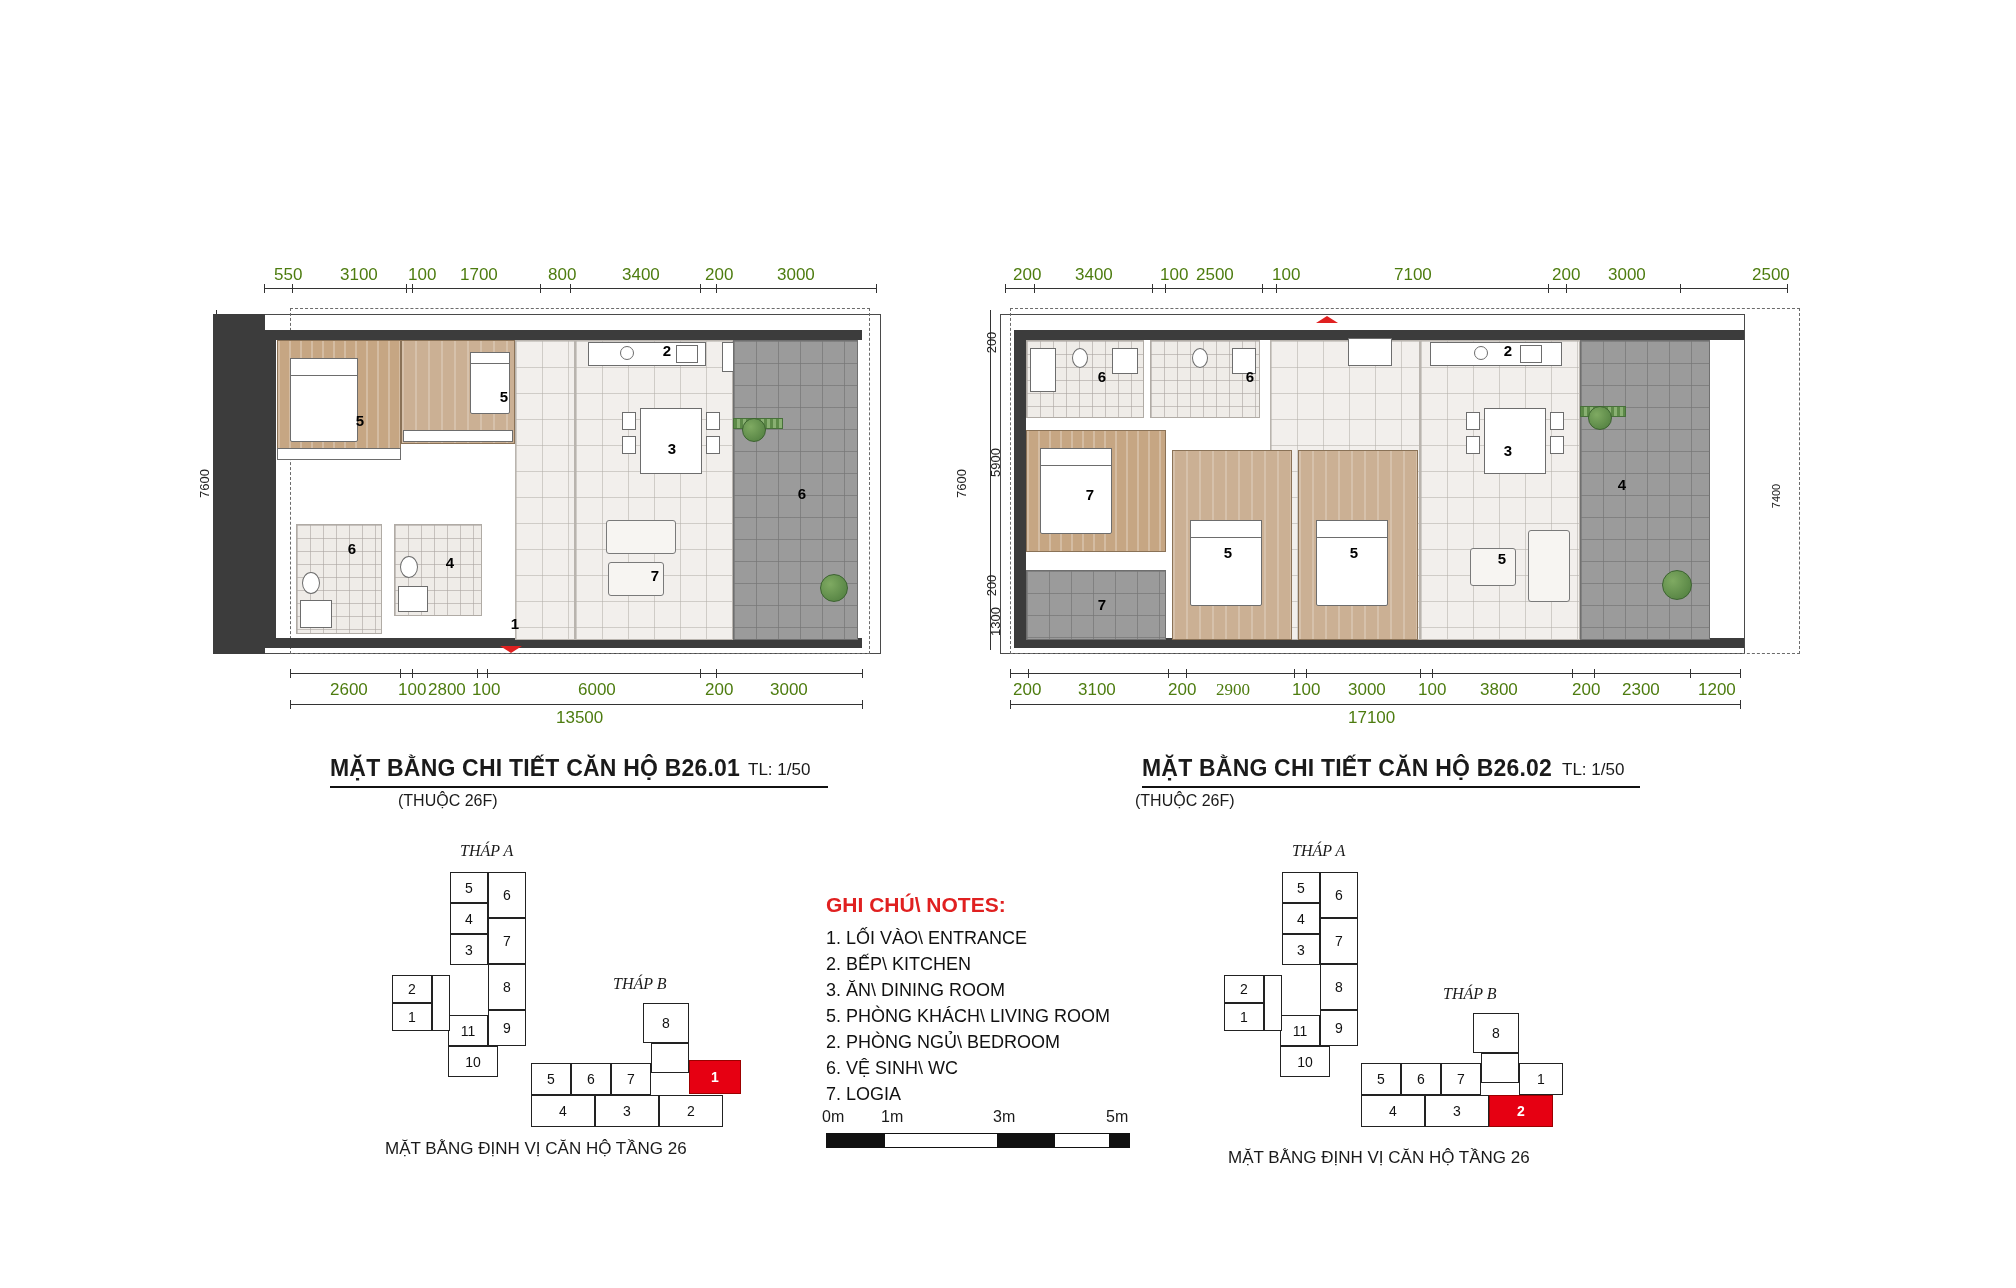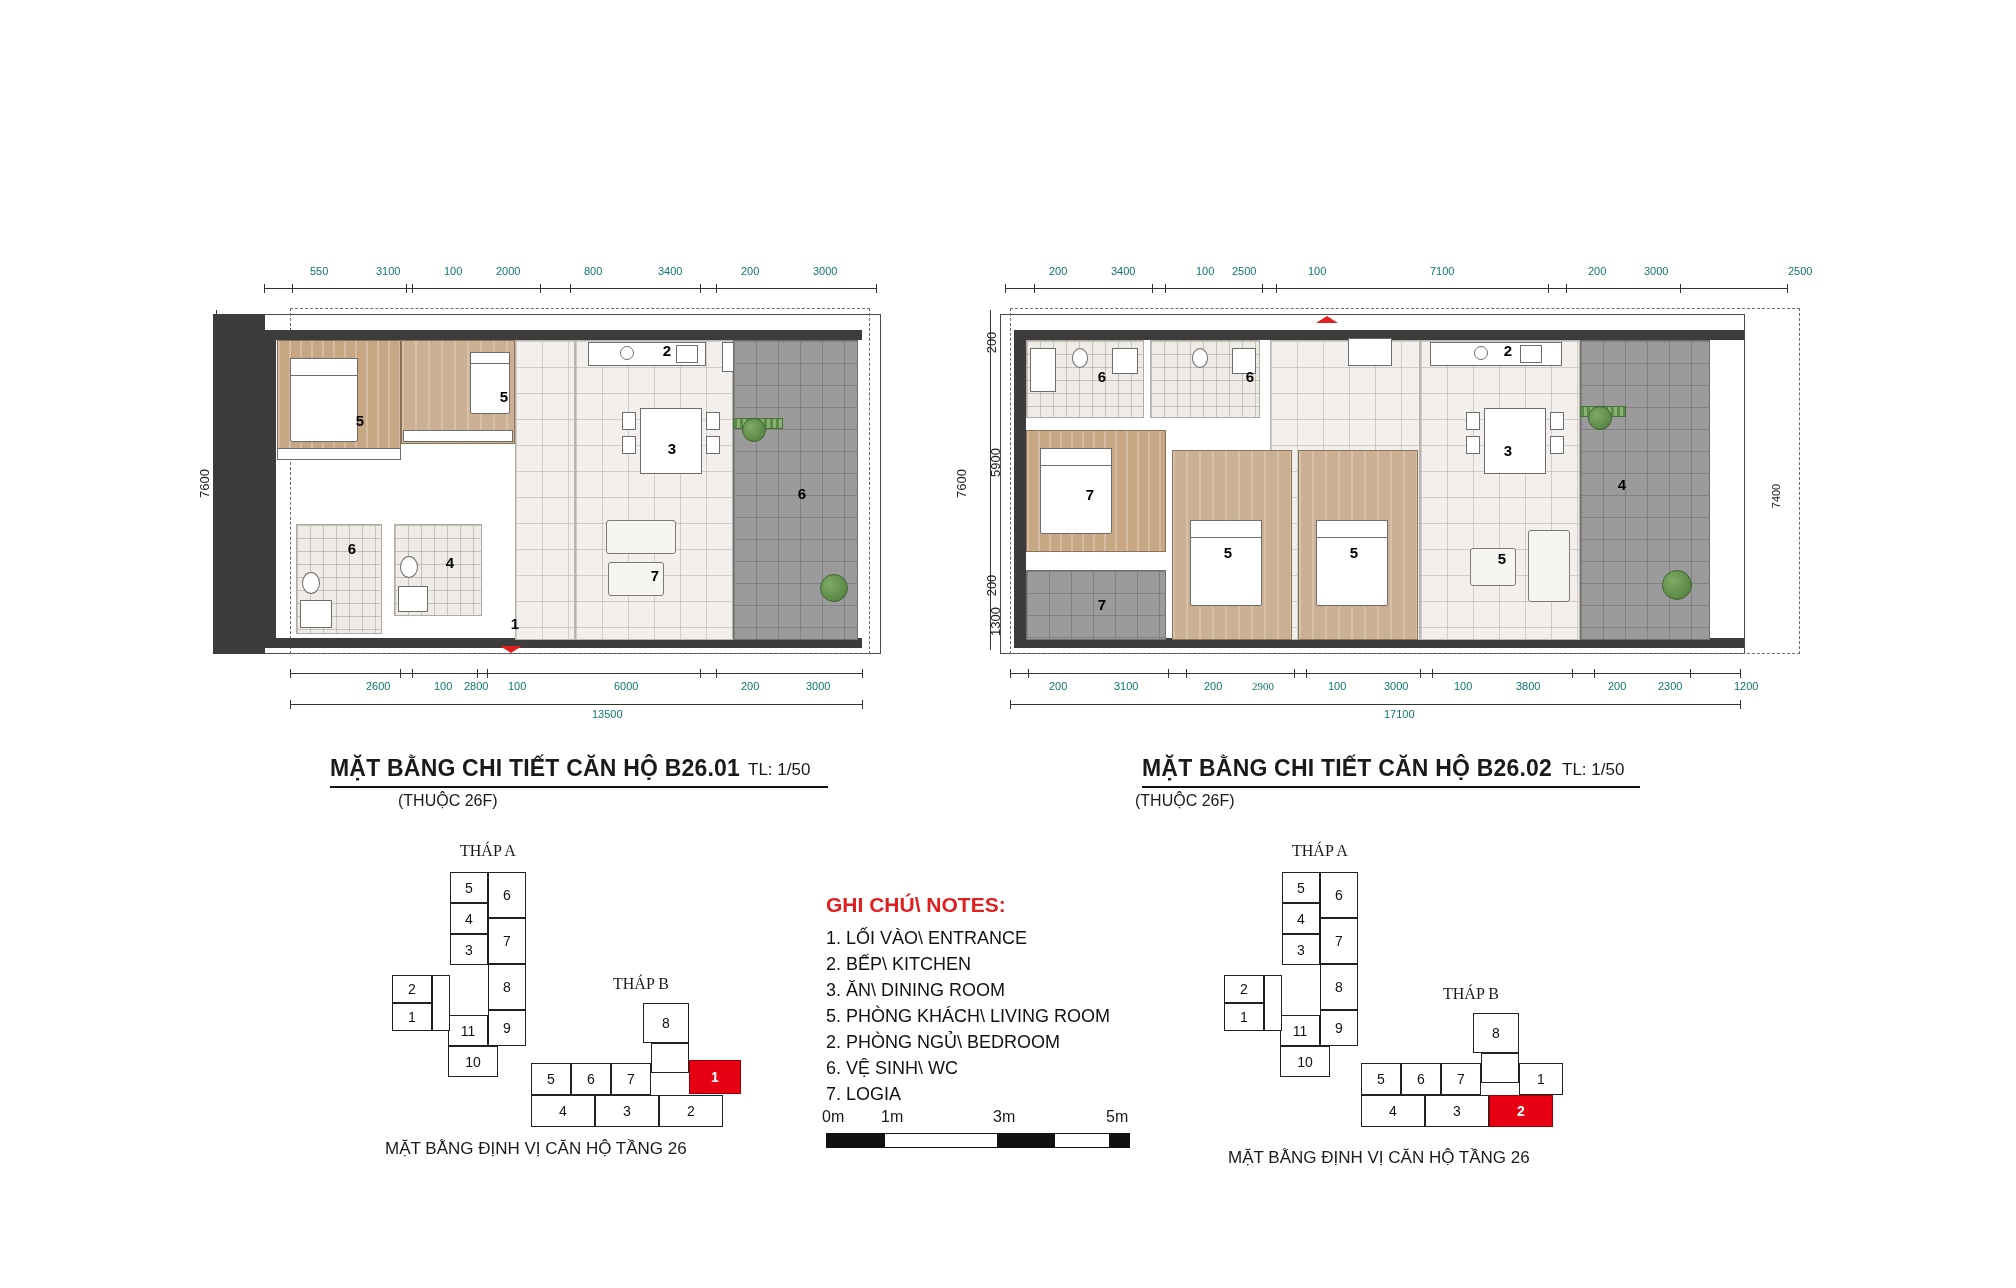--- a/index.html
+++ b/index.html
@@ -16,25 +16,24 @@
     overflow: hidden;
   }
   .stage {
     position: absolute;
     left: 0; top: 0;
     width: 2016px;
     height: 1288px;
   }
   .dim {
     position: absolute;
-    font-size: 11px;
-    color: #0f766e;
+    font-size: 17px;
+    color: #4d7c0f;
     white-space: nowrap;
     font-family: "Liberation Sans", sans-serif;
-    margin-left: 36px;
   }
   .dim-v {
     position: absolute;
     font-size: 13px;
     color: #222;
     white-space: nowrap;
     transform-origin: center center;
   }
   .rot90 { transform: rotate(-90deg); }
 
@@ -197,20 +196,21 @@
     height: 2px;
     background: #111;
   }
 
   
   .kp-label {
     position: absolute;
     font-size: 16px;
     white-space: nowrap;
     font-family: "Liberation Serif", serif;
+    font-style: italic;
   }
   .kp-caption {
     position: absolute;
     font-size: 17px;
     white-space: nowrap;
   }
   .kp-cell {
     position: absolute;
     box-sizing: border-box;
     border: 1px solid #222;
@@ -273,21 +273,21 @@
     <div class="tick" style="left:412px; top:284px;"></div>
     <div class="tick" style="left:540px; top:284px;"></div>
     <div class="tick" style="left:570px; top:284px;"></div>
     <div class="tick" style="left:700px; top:284px;"></div>
     <div class="tick" style="left:716px; top:284px;"></div>
     <div class="tick" style="left:876px; top:284px;"></div>
 
     <div class="dim" style="left:274px; top:265px;">550</div>
     <div class="dim" style="left:340px; top:265px;">3100</div>
     <div class="dim" style="left:408px; top:265px;">100</div>
-    <div class="dim" style="left:460px; top:265px;">2000</div>
+    <div class="dim" style="left:460px; top:265px;">1700</div>
     <div class="dim" style="left:548px; top:265px;">800</div>
     <div class="dim" style="left:622px; top:265px;">3400</div>
     <div class="dim" style="left:705px; top:265px;">200</div>
     <div class="dim" style="left:777px; top:265px;">3000</div>
 
     <div class="tickline-v" style="left:216px; top:310px; height:340px;"></div>
     <div class="dim-v rot90" style="left:190px; top:476px;">7600</div>
     <div class="dim-v rot90" style="left:218px; top:335px;">200</div>
     <div class="dim-v rot90" style="left:218px; top:435px;">4600</div>
     <div class="dim-v rot90" style="left:218px; top:521px;">100</div>

